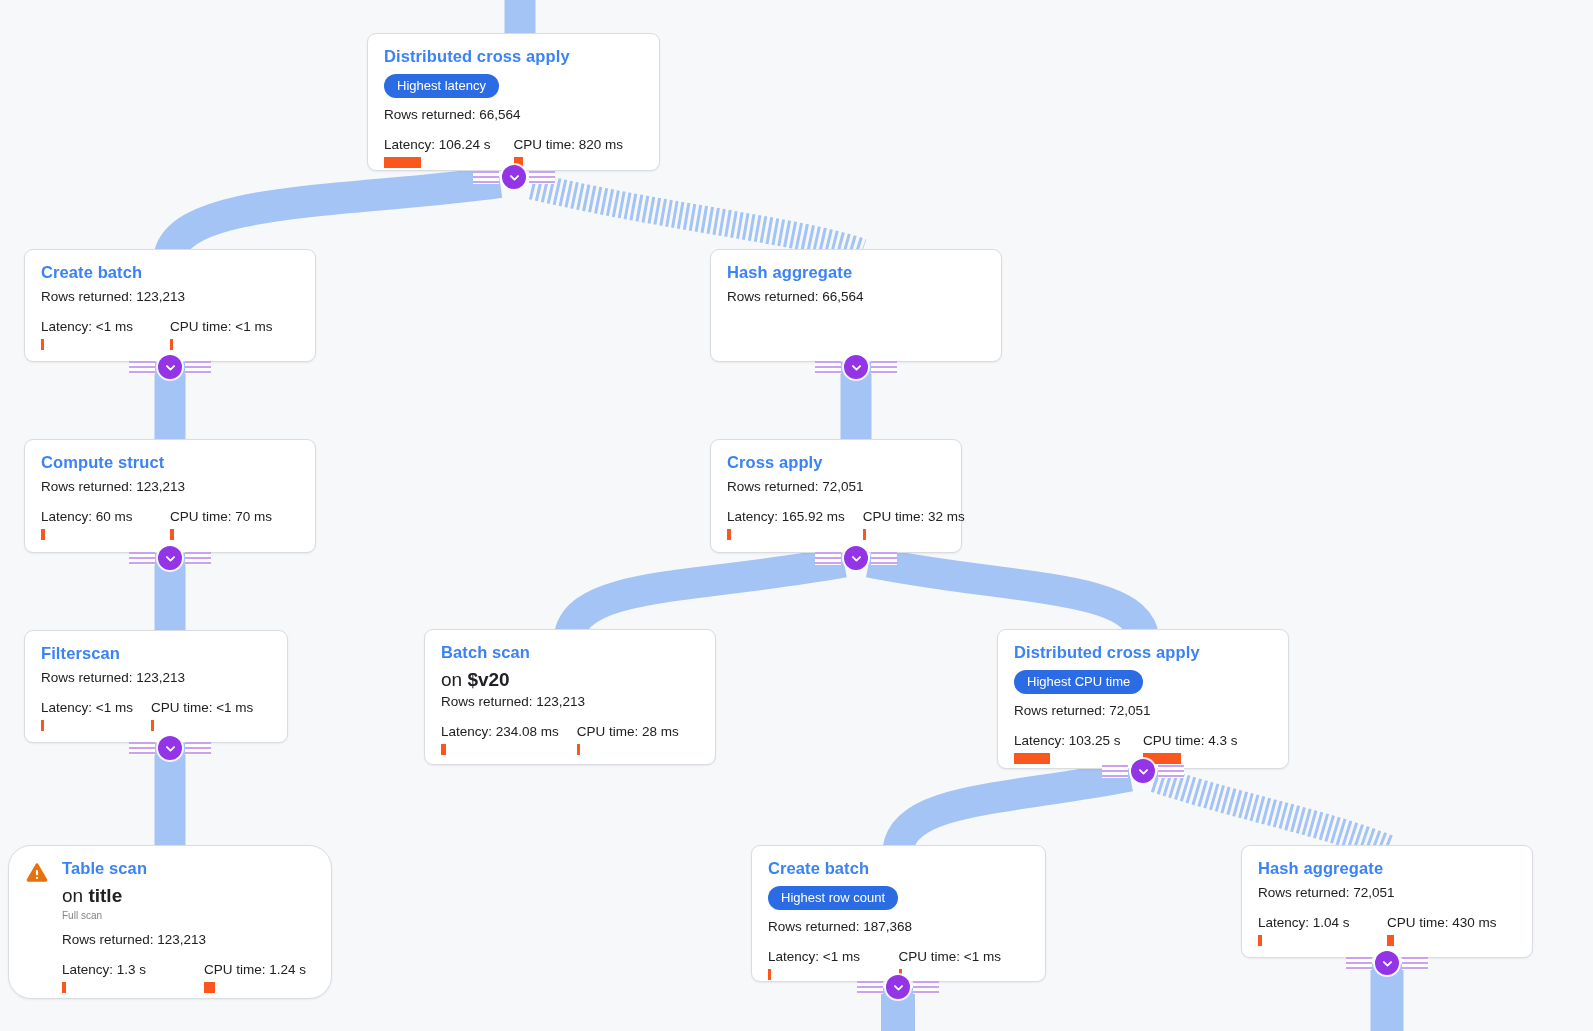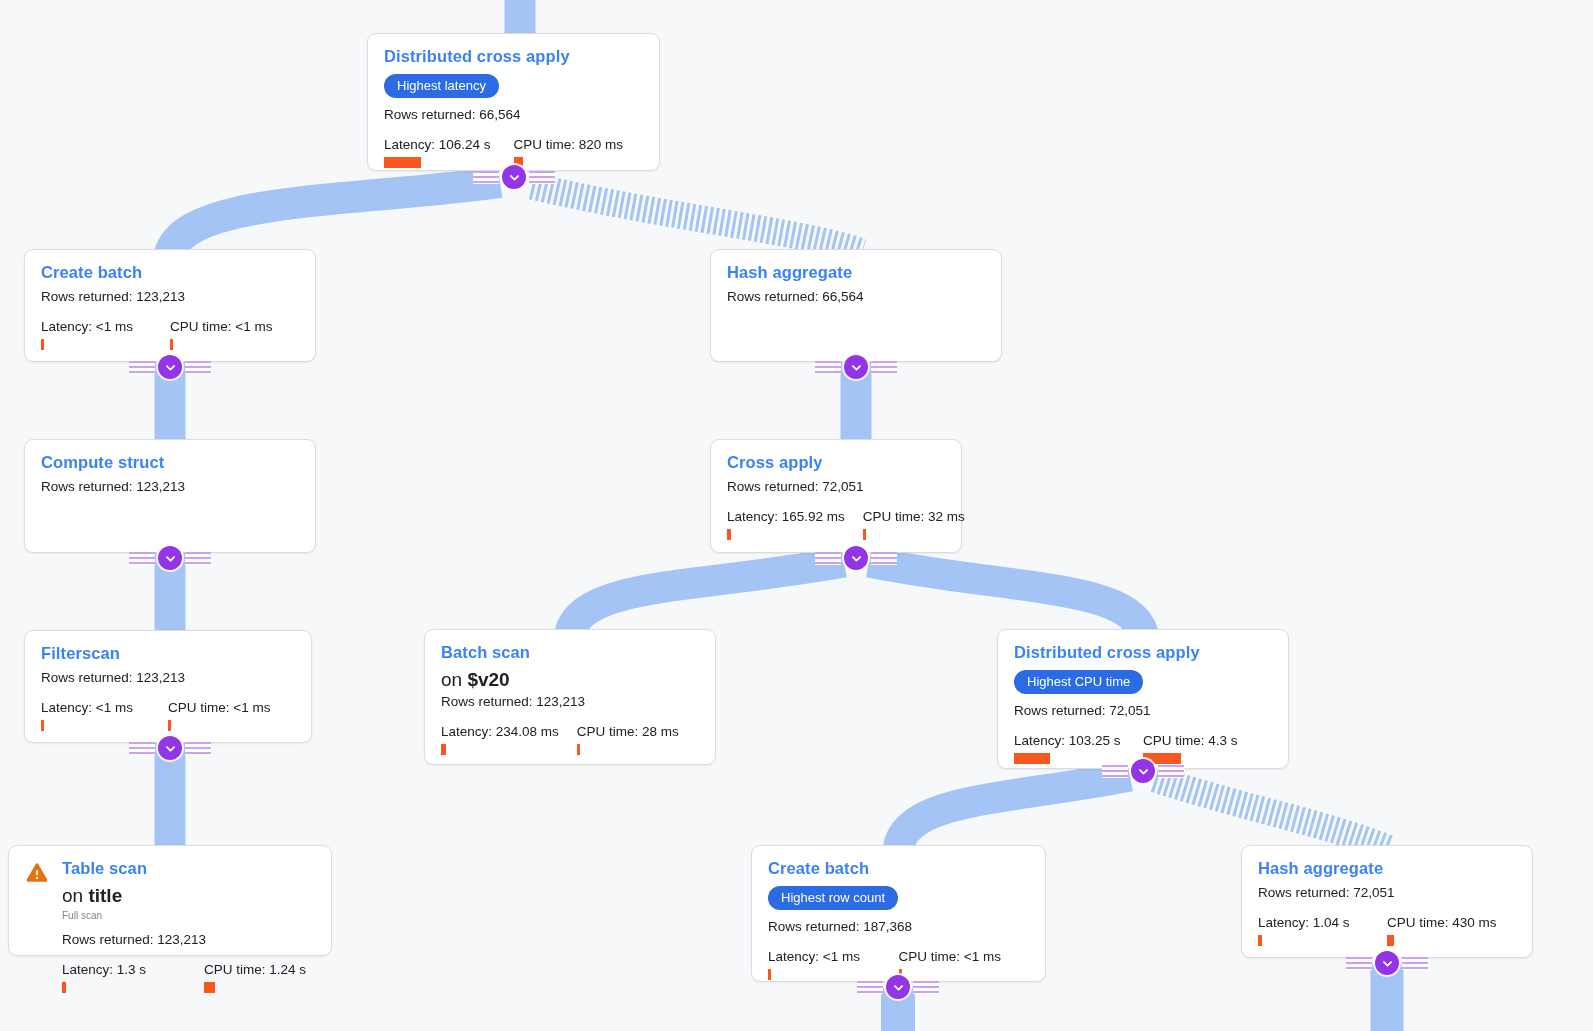--- a/index.html
+++ b/index.html
@@ -130,36 +130,46 @@
           </div>
         </div>
       </div>
       <div class="node" style="left: 710px; top: 249px; width: 292px; height: 113px;">
         <div class="title">Hash aggregate</div>
         <div class="rows">Rows returned: 66,564</div>
       </div>
       <div class="node" style="left: 24px; top: 439px; width: 292px; height: 114px;">
         <div class="title">Compute struct</div>
         <div class="rows">Rows returned: 123,213</div>
+        <div class="metrics">
+          <div class="metric">
+            <div class="mlabel">Latency: 60 ms</div>
+            <div class="bar" style="width: 4px;"></div>
+          </div>
+          <div class="metric">
+            <div class="mlabel">CPU time: 70 ms</div>
+            <div class="bar" style="width: 4px;"></div>
+          </div>
+        </div>
       </div>
       <div class="node" style="left: 710px; top: 439px; width: 252px; height: 114px;">
         <div class="title">Cross apply</div>
         <div class="rows">Rows returned: 72,051</div>
         <div class="metrics">
           <div class="metric">
             <div class="mlabel">Latency: 165.92 ms</div>
             <div class="bar" style="width: 4px;"></div>
           </div>
           <div class="metric">
             <div class="mlabel">CPU time: 32 ms</div>
             <div class="bar" style="width: 3px;"></div>
           </div>
         </div>
       </div>
-      <div class="node" style="left: 24px; top: 630px; width: 288px; height: 113px;">
+      <div class="node" style="left: 24px; top: 630px; width: 264px; height: 113px;">
         <div class="title">Filterscan</div>
         <div class="rows">Rows returned: 123,213</div>
         <div class="metrics">
           <div class="metric">
             <div class="mlabel">Latency: &lt;1 ms</div>
             <div class="bar" style="width: 3px;"></div>
           </div>
           <div class="metric">
             <div class="mlabel">CPU time: &lt;1 ms</div>
             <div class="bar" style="width: 3px;"></div>
@@ -190,21 +200,21 @@
           <div class="metric">
             <div class="mlabel">Latency: 103.25 s</div>
             <div class="bar" style="width: 36px;"></div>
           </div>
           <div class="metric">
             <div class="mlabel">CPU time: 4.3 s</div>
             <div class="bar" style="width: 38px;"></div>
           </div>
         </div>
       </div>
-      <div class="node with-icon" style="left: 8px; top: 845px; width: 324px; height: 111px;">
+      <div class="node with-icon" style="left: 8px; top: 845px; width: 324px; height: 154px; border-radius: 23px;">
         <div class="warn"><svg viewBox="0 0 24 24" width="24" height="24" aria-hidden="true">
             <path d="M10.6 3.2 L1.9 18.3 a1.6 1.6 0 0 0 1.4 2.4 h17.4 a1.6 1.6 0 0 0 1.4-2.4 L13.4 3.2 a1.6 1.6 0 0 0-2.8 0 Z" fill="#e8710a"></path>
             <rect x="10.9" y="9" width="2.2" height="5.2" rx="1" fill="#fff"></rect>
             <rect x="10.9" y="15.8" width="2.2" height="2.2" rx="1" fill="#fff"></rect>
           </svg></div>
         <div class="content">
           <div class="title">Table scan</div>
           <div class="online"><span>on </span><b>title</b></div>
           <div class="note">Full scan</div>
           <div class="rows">Rows returned: 123,213</div>

